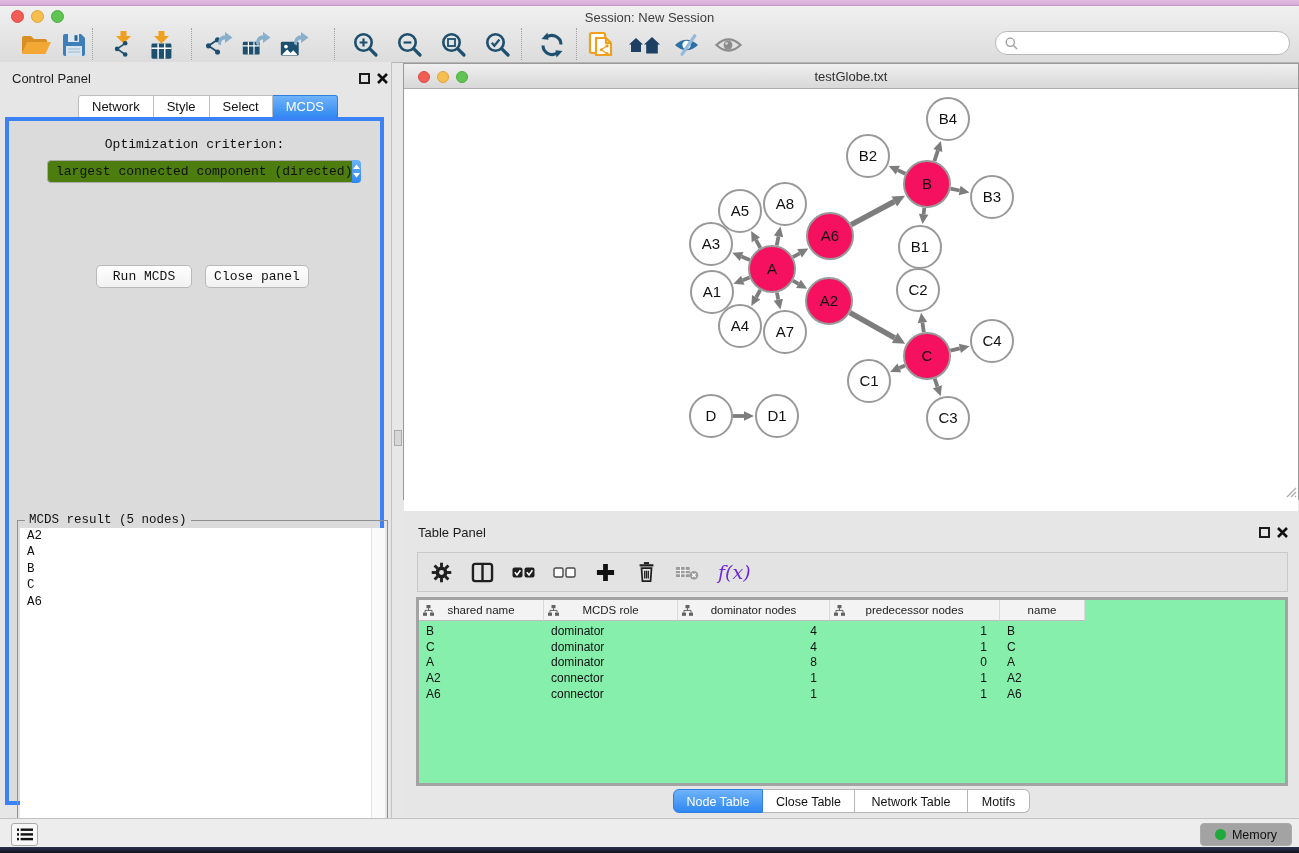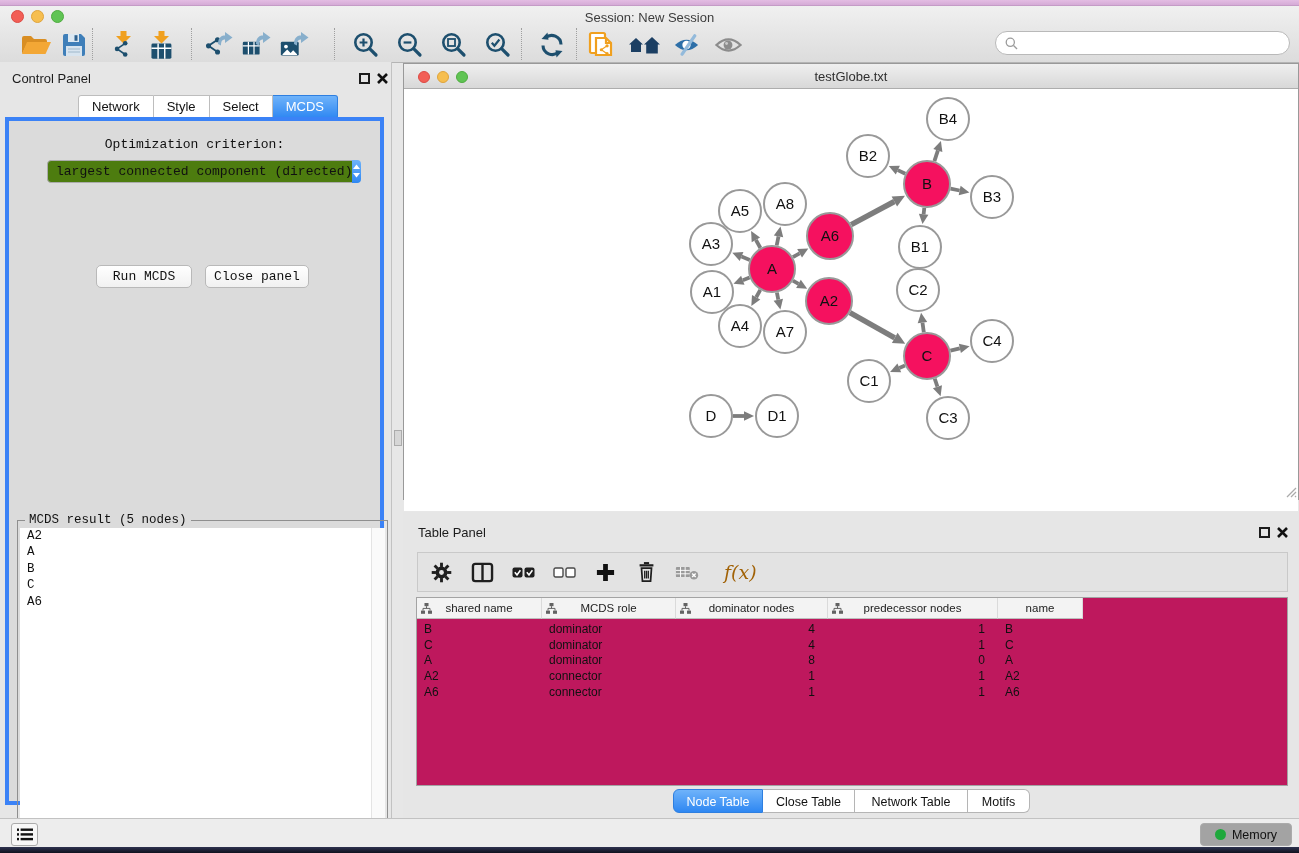--- a/index.html
+++ b/index.html
@@ -65,23 +65,23 @@
   .canvas{position:absolute;left:0;top:25px;width:894px;height:422px;background:#fff;}
   .grip{position:absolute;right:1px;bottom:1px;}
   
   .divider-v{position:absolute;left:394px;top:430px;width:8px;height:16px;background:#D6D6D6;border:1px solid #ABABAB;box-sizing:border-box;}
   .divider-h{position:absolute;left:845px;top:512px;width:16px;height:7px;background:#D6D6D6;border:1px solid #ABABAB;box-sizing:border-box;}
   
   .tpanel{position:absolute;left:403px;top:512px;width:896px;height:306px;background:#E6E6E6;}
   .tp-toolbar{position:absolute;left:14px;top:40px;width:871px;height:40px;background:#E3E3E3;
           border:1px solid #C9C9C9;box-sizing:border-box;display:flex;align-items:center;gap:17px;padding-left:11px;}
   .tp-icon{display:flex;align-items:center;justify-content:center;min-width:24px;}
-  .fx{font-family:"DejaVu Serif",serif;font-style:italic;font-size:19px;color:#a16207;margin-left:8px;}
-  .datatable{position:absolute;left:13px;top:85px;width:872px;height:189px;background:#be185d;
-          border:1px solid #a3a3a3;box-sizing:border-box;overflow:hidden;}
+  .fx{font-family:"DejaVu Serif",serif;font-style:italic;font-size:19px;color:#6d28d9;margin-left:2px;}
+  .datatable{position:absolute;left:13px;top:85px;width:872px;height:189px;background:#86efac;
+          border:3px solid #a3a3a3;box-sizing:border-box;overflow:hidden;}
   .thead{position:absolute;left:0;top:0;height:21px;display:flex;}
   .th{position:relative;height:21px;background:#F3F3F3;border-right:1px solid #DADADA;
           border-bottom:1px solid #BDBDBD;box-sizing:border-box;display:flex;align-items:center;justify-content:center;
           font-size:11.5px;color:#222;}
   .th .colicon{position:absolute;left:4px;top:5px;}
   .trow{position:absolute;left:0;display:flex;height:15.8px;align-items:center;}
   .td{font-size:12px;color:#111;box-sizing:border-box;white-space:nowrap;overflow:hidden;}
   
   .tbl-tabs{position:absolute;left:270px;top:277px;display:flex;}
   .tbl-tab{height:24px;line-height:24px;text-align:center;font-size:12.5px;background:#fff;

